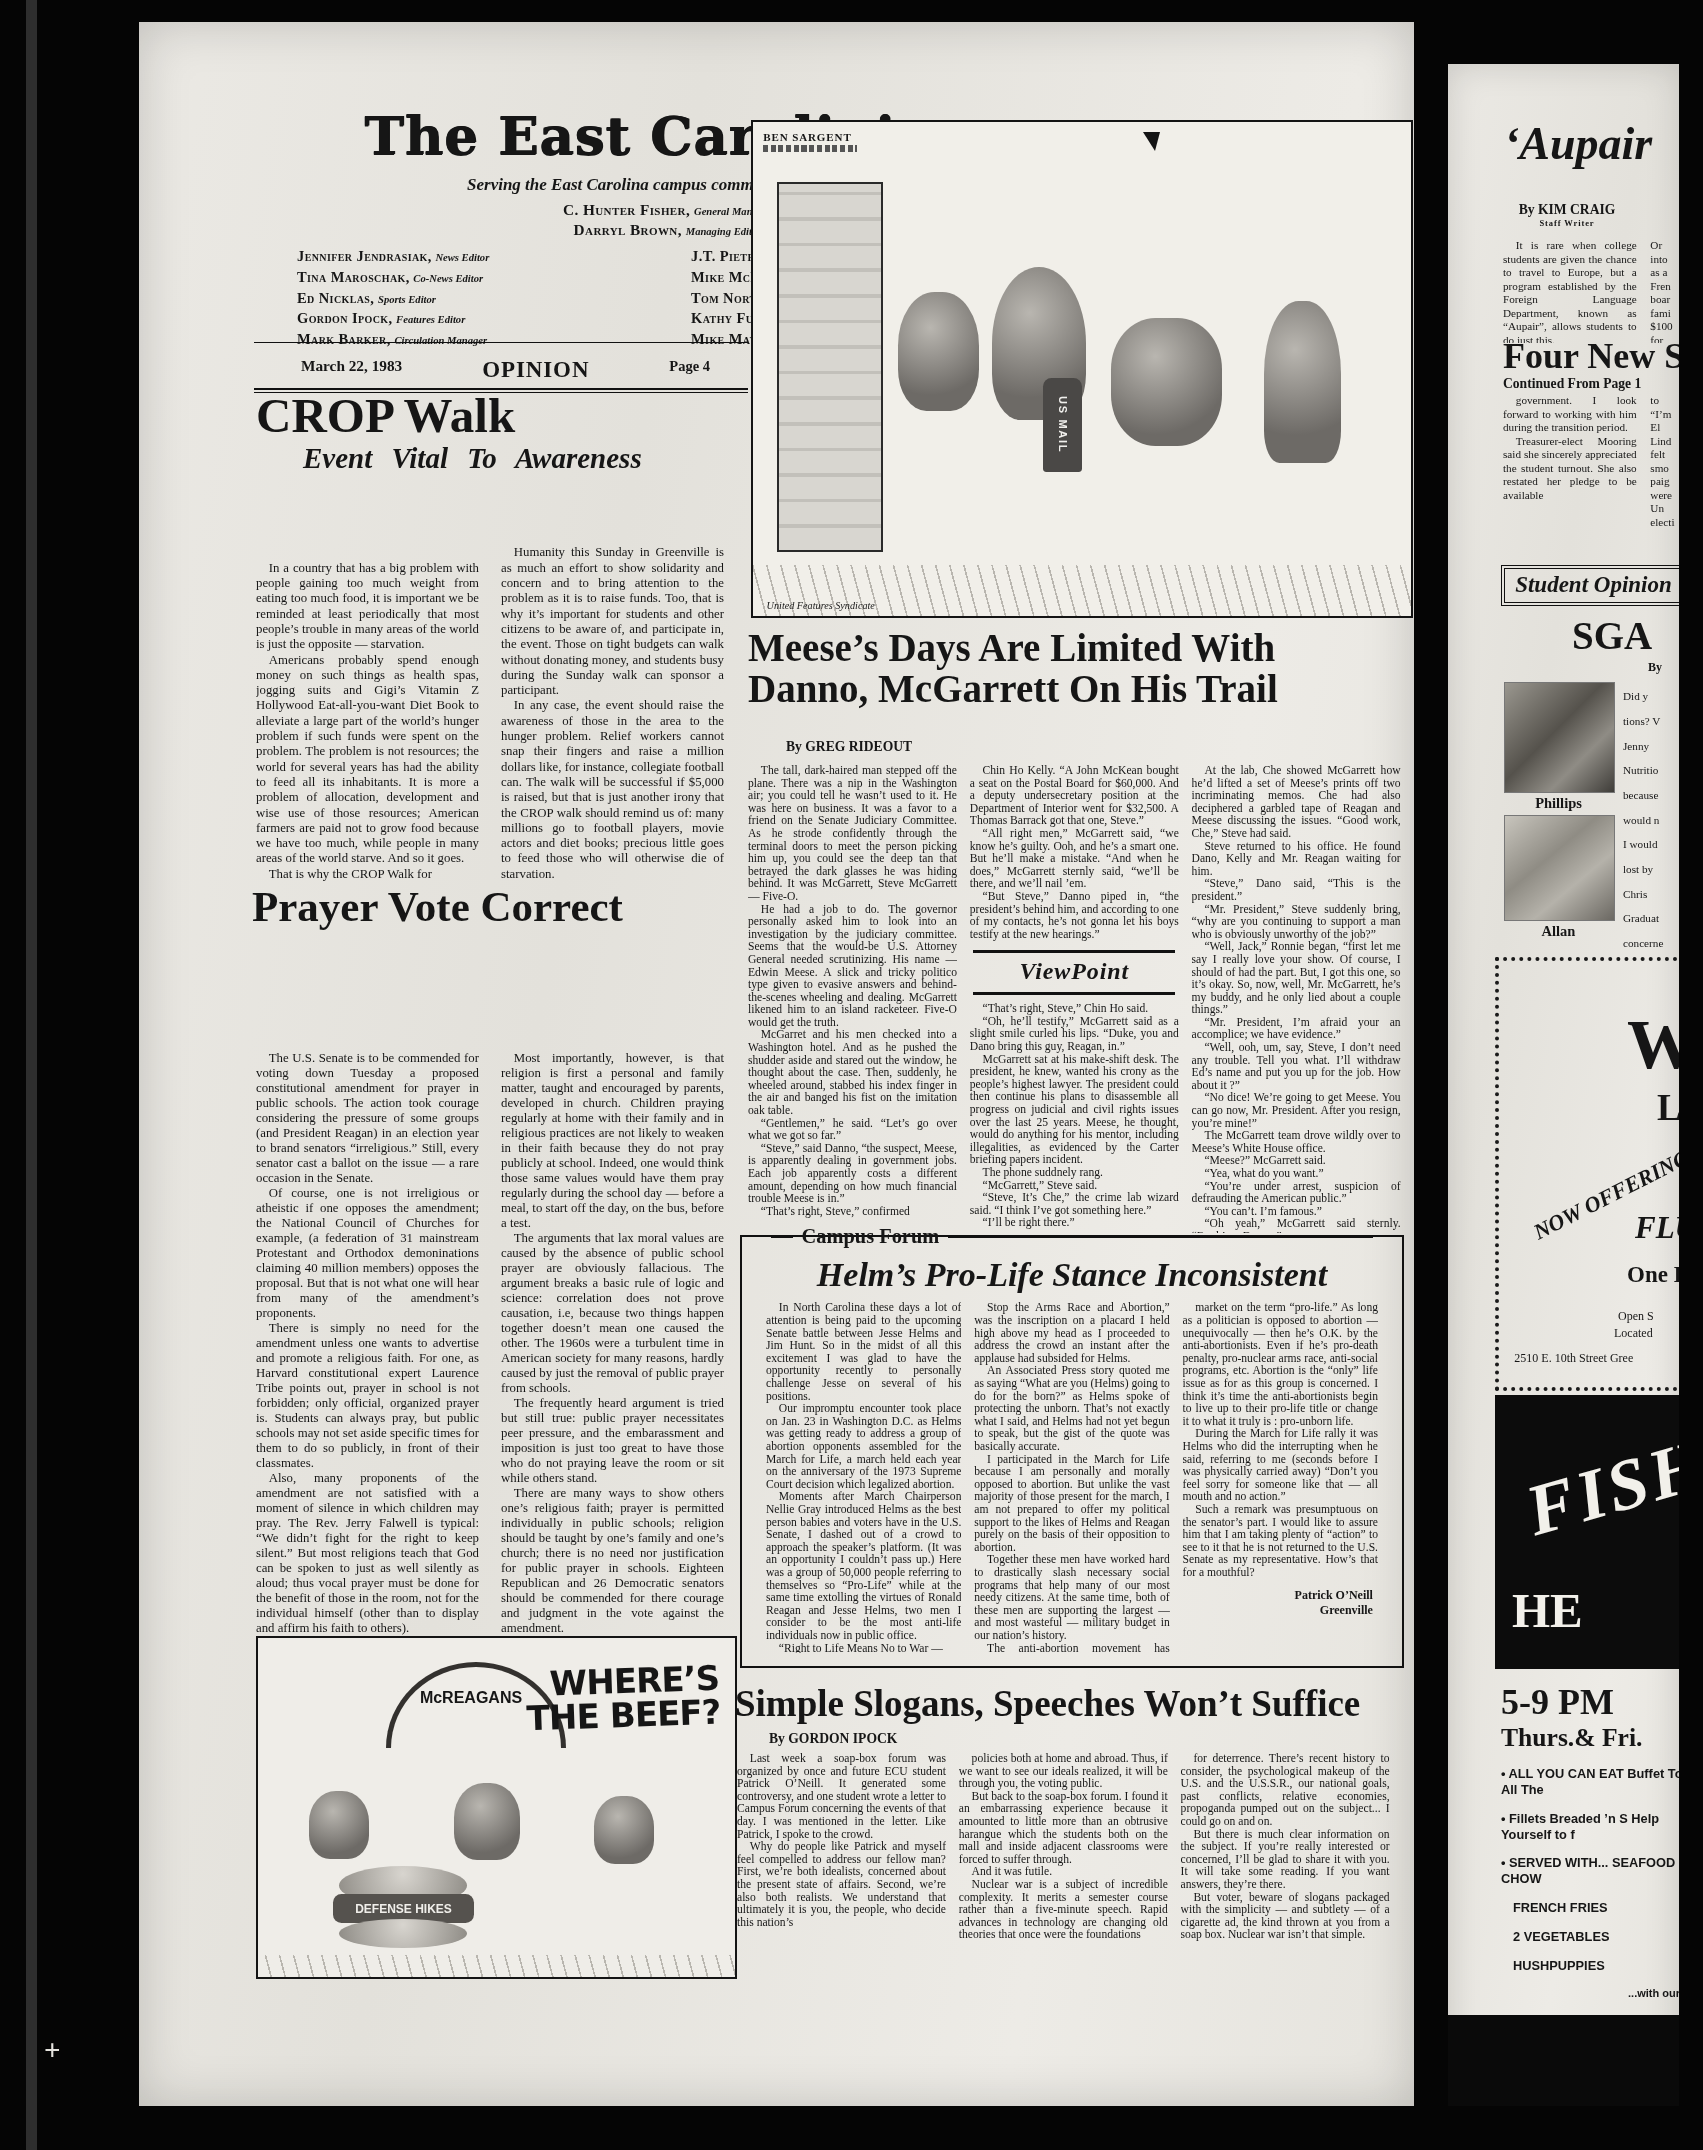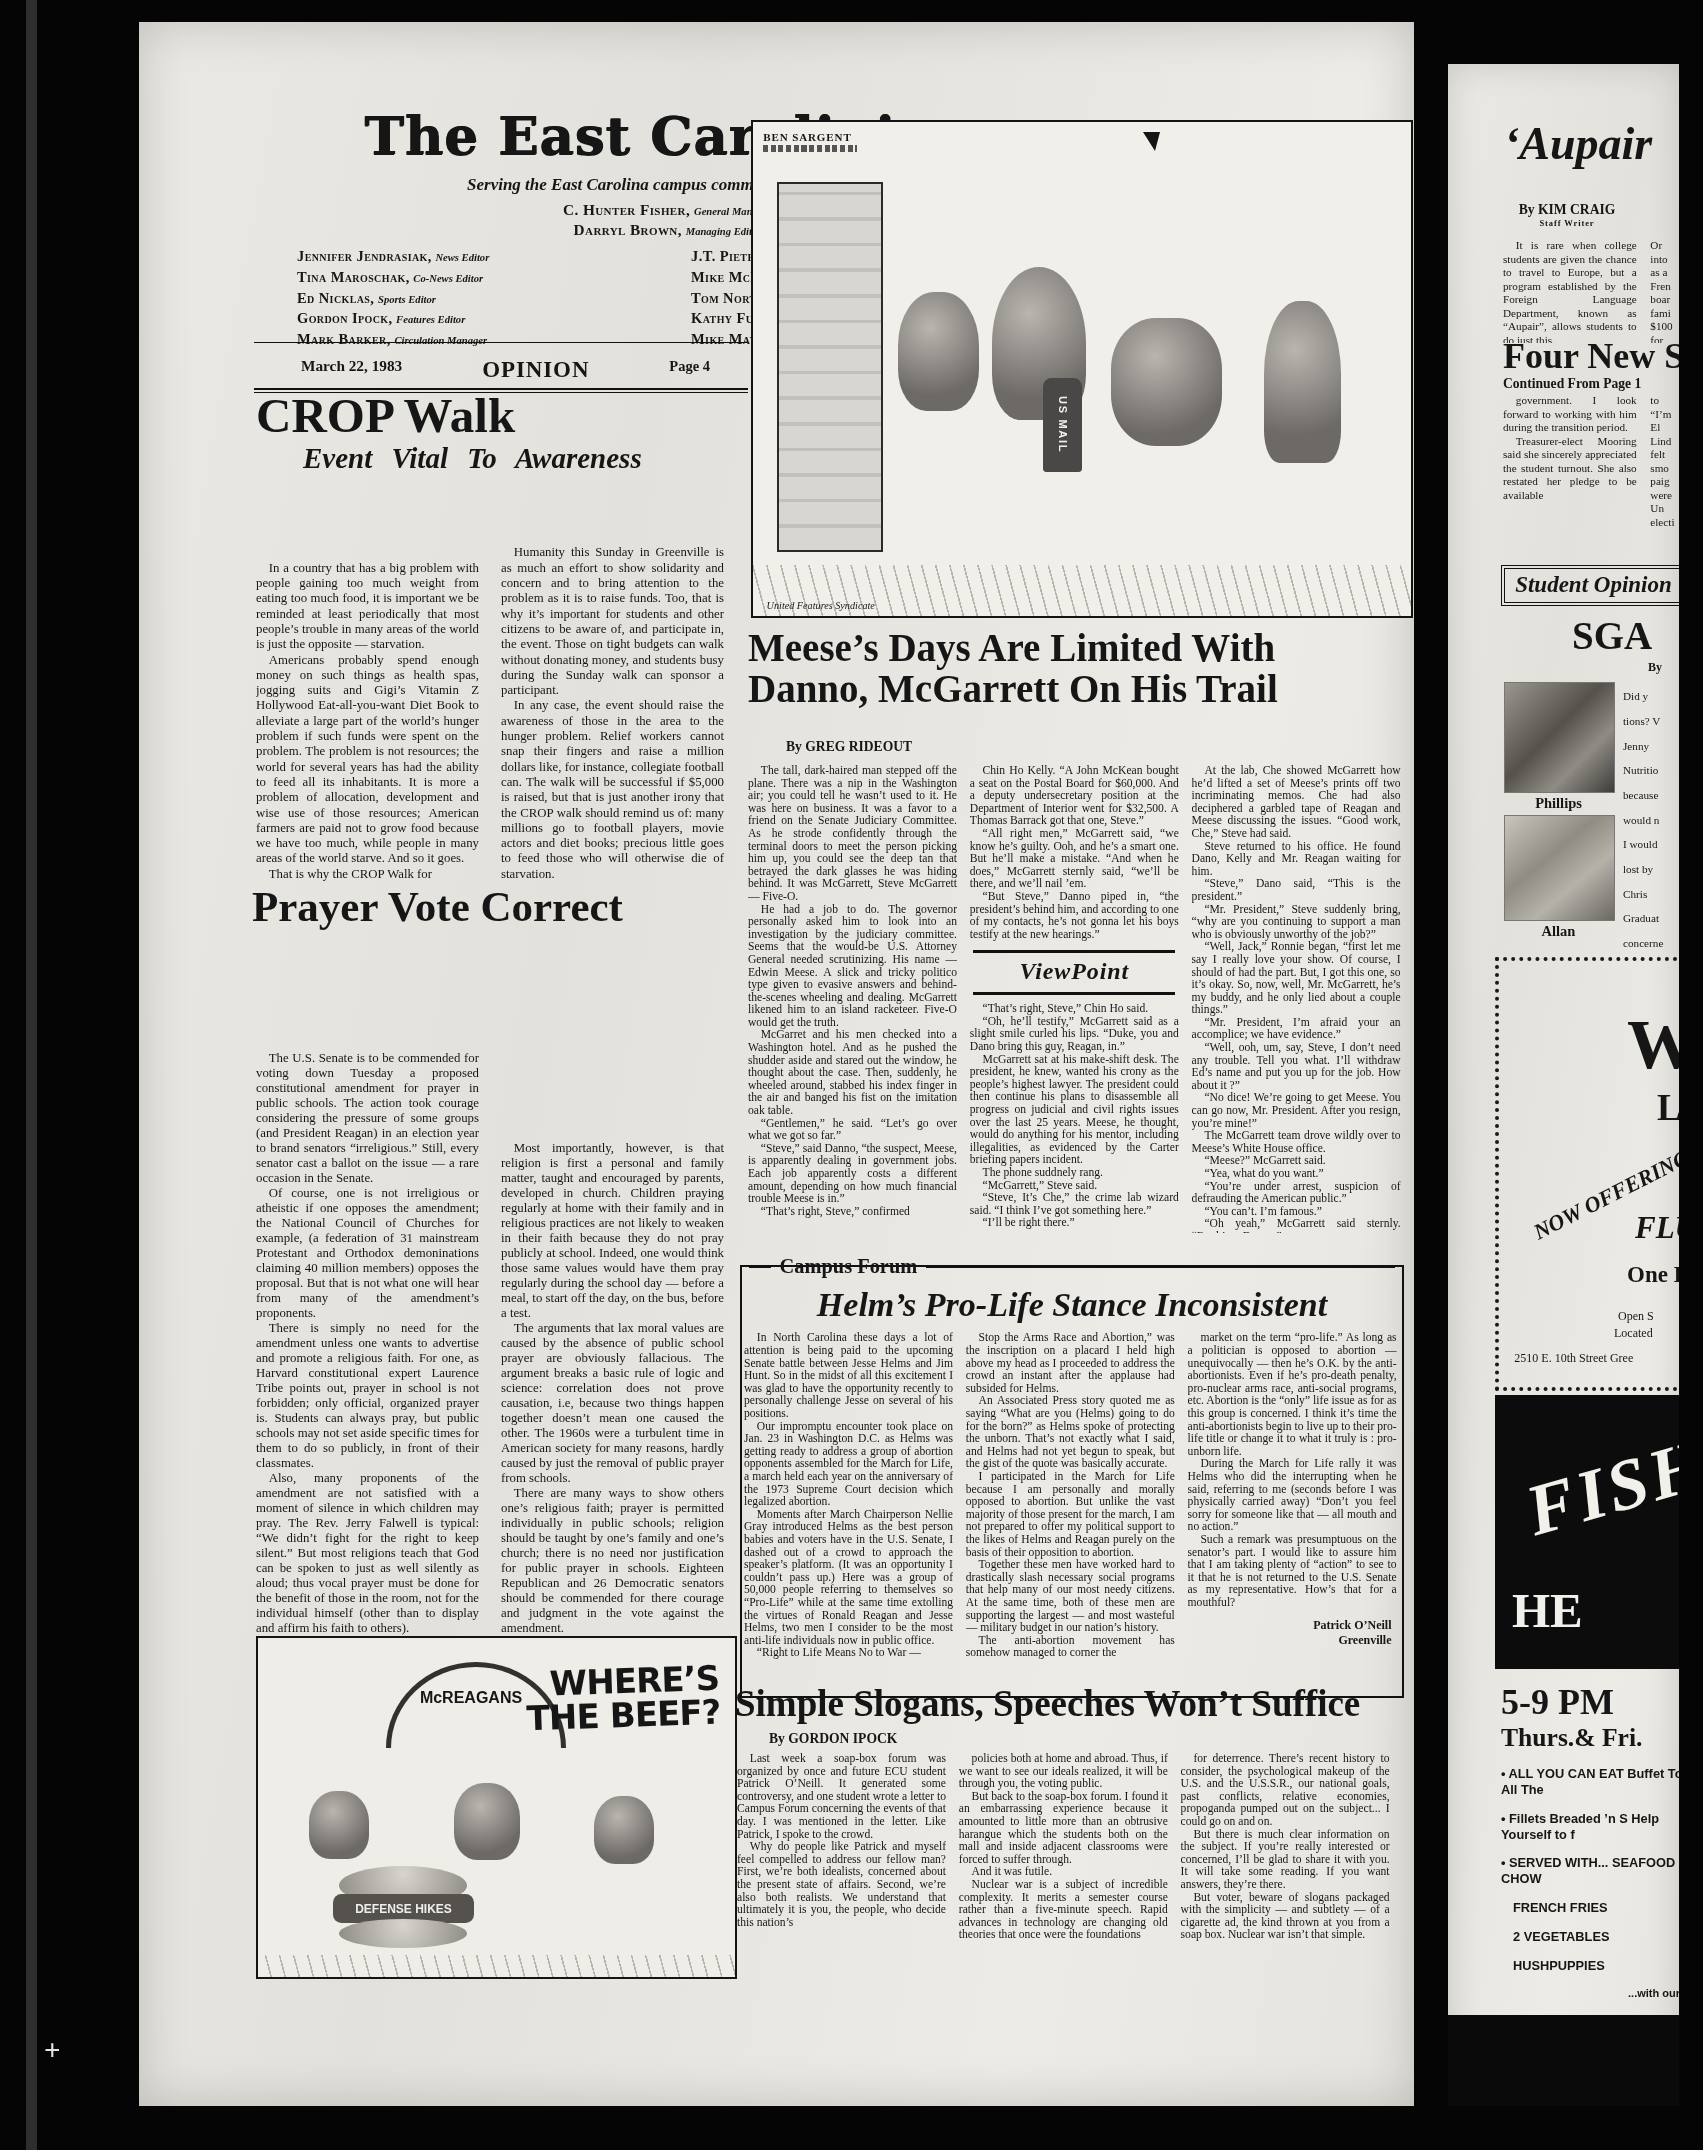--- a/index.html
+++ b/index.html
@@ -176,20 +176,21 @@
   <div class="abs cols body15 prayer" style="left:117px;top:917px;width:470px;height:697px;">
     <div class="col">
         <p>The U.S. Senate is to be commended for voting down Tuesday a proposed constitutional amendment for prayer in public schools. The action took courage considering the pressure of some groups (and President Reagan) in an election year to brand senators “irreligious.” Still, every senator cast a ballot on the issue — a rare occasion in the Senate.</p>
         <p>Of course, one is not irreligious or atheistic if one opposes the amendment; the National Council of Churches for example, (a federation of 31 mainstream Protestant and Orthodox demoninations claiming 40 million members) opposes the proposal. But that is not what one will hear from many of the amendment’s proponents.</p>
         <p>There is simply no need for the amendment unless one wants to advertise and promote a religious faith. For one, as Harvard constitutional expert Laurence Tribe points out, prayer in school is not forbidden; only official, organized prayer is. Students can always pray, but public schools may not set aside specific times for them to do so publicly, in front of their classmates.</p>
         <p>Also, many proponents of the amendment are not satisfied with a moment of silence in which children may pray. The Rev. Jerry Falwell is typical: “We didn’t fight for the right to keep silent.” But most religions teach that God can be spoken to just as well silently as aloud; thus vocal prayer must be done for the benefit of those in the room, not for the individual himself (other than to display and affirm his faith to others).</p>
       </div>
     <div class="col">
         <p>Most importantly, however, is that religion is first a personal and family matter, taught and encouraged by parents, developed in church. Children praying regularly at home with their family and in religious practices are not likely to weaken in their faith because they do not pray publicly at school. Indeed, one would think those same values would have them pray regularly during the school day — before a meal, to start off the day, on the bus, before a test.</p>
         <p>The arguments that lax moral values are caused by the absence of public school prayer are obviously fallacious. The argument breaks a basic rule of logic and science: correlation does not prove causation, i.e, because two things happen together doesn’t mean one caused the other. The 1960s were a turbulent time in American society for many reasons, hardly caused by just the removal of public prayer from schools.</p>
+        <p>The frequently heard argument is tried but still true: public prayer necessitates peer pressure, and the embarassment and imposition is just too great to have those who do not praying leave the room or sit while others stand.</p>
         <p>There are many ways to show others one’s religious faith; prayer is permitted individually in public schools; religion should be taught by one’s family and one’s church; there is no need nor justification for public prayer in schools. Eighteen Republican and 26 Democratic senators should be commended for there courage and judgment in the vote against the amendment.</p>
       </div>
   </div>
 
   <div class="abs cartoon" style="left:117px;top:1614px;width:477px;height:339px;">
     <div class="abs arch" style="left:128px;top:24px;width:170px;height:81px;"></div>
     <div class="abs" style="left:128px;top:51px;width:170px;text-align:center;font-weight:bold;font-size:16px;font-family:'Liberation Sans',sans-serif;">McREAGANS</div>
     <div class="abs beef-big" style="right:15.3px;top:25.6px;text-align:right;">
       <div>WHERE’S</div>
       <div>THE BEEF?</div>
@@ -263,21 +264,21 @@
         <p>“No dice! We’re going to get Meese. You can go now, Mr. President. After you resign, you’re mine!”</p>
         <p>The McGarrett team drove wildly over to Meese’s White House office.</p>
         <p>“Meese?” McGarrett said.</p>
         <p>“Yea, what do you want.”</p>
         <p>“You’re under arrest, suspicion of defrauding the American public.”</p>
         <p>“You can’t. I’m famous.”</p>
         <p>“Oh yeah,” McGarrett said sternly. “Book’em Danno.”</p>
       </div>
   </div>
 
-  <div class="abs campus-box" style="left:601px;top:1213px;width:664px;height:433px;padding:0 2px;box-sizing:border-box;margin-top:30px;">
+  <div class="abs campus-box" style="left:601px;top:1213px;width:664px;height:433px;padding:0 24px;box-sizing:border-box;">
     <div class="cf-head">
       <div class="dash"></div>
       <div class="lab">Campus Forum</div>
       <div class="long"></div>
     </div>
     <div class="headline" style="font-size:34px;font-style:italic;text-align:center;margin-top:-3.4px;">Helm’s Pro-Life Stance Inconsistent</div>
     <div class="cols body13" style="margin-top:10.2px;height:351px;">
       <div class="col">
           <p>In North Carolina these days a lot of attention is being paid to the upcoming Senate battle between Jesse Helms and Jim Hunt. So in the midst of all this excitement I was glad to have the opportunity recently to personally challenge Jesse on several of his positions.</p>
           <p>Our impromptu encounter took place on Jan. 23 in Washington D.C. as Helms was getting ready to address a group of abortion opponents assembled for the March for Life, a march held each year on the anniversary of the 1973 Supreme Court decision which legalized abortion.</p>

